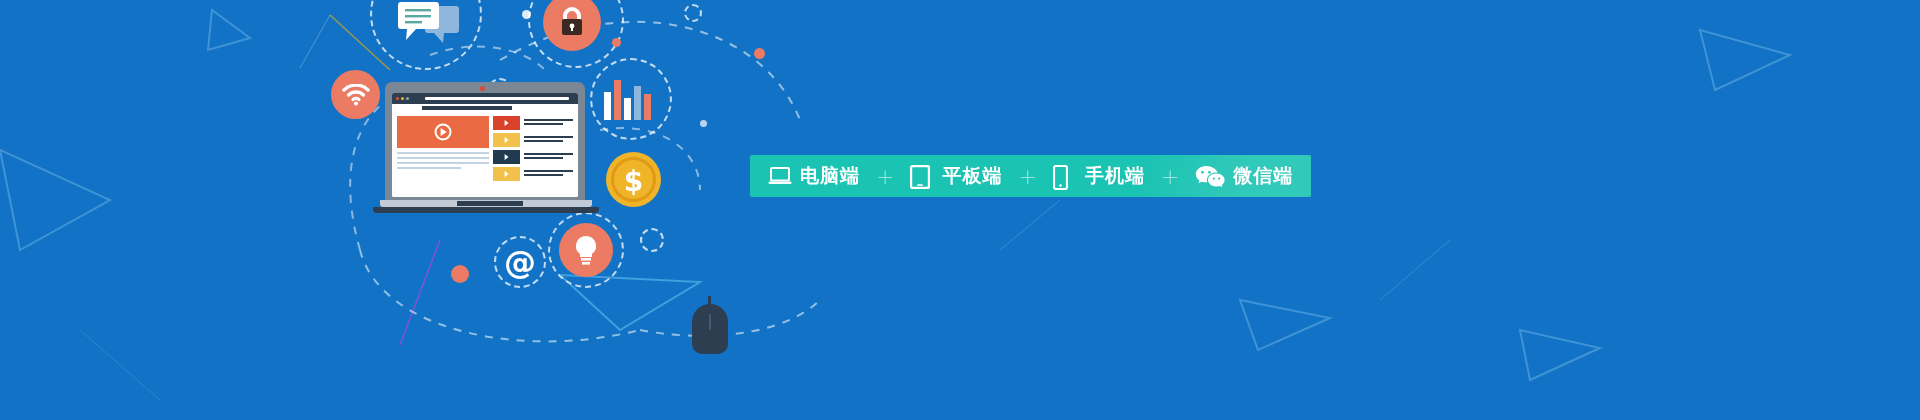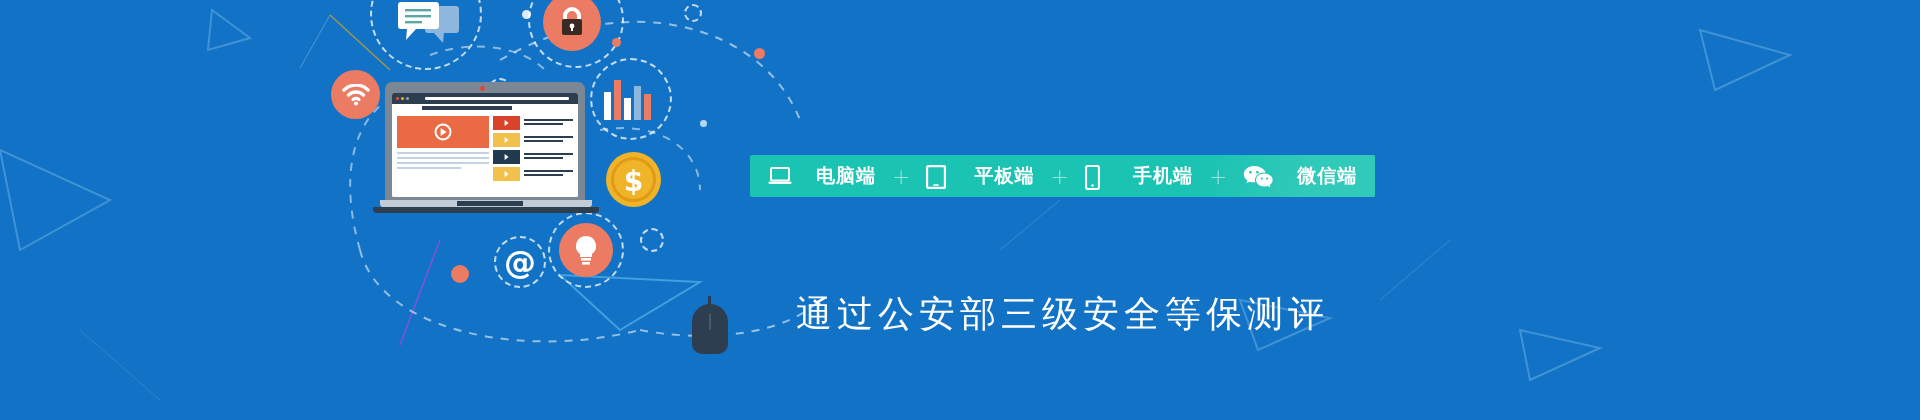--- a/index.html
+++ b/index.html
@@ -101,21 +101,21 @@
   .badge-bar {
     position:absolute; left:2px; top:155px;
     height:42px; background:#1ac3b2; border-radius:2px;
     display:flex; align-items:center; padding:0 14px;
   }
   .badge-bar .shine {
     position:absolute; right:0; top:0; width:170px; height:42px;
     background:linear-gradient(100deg, rgba(255,255,255,0) 0%, rgba(255,255,255,.10) 60%);
     pointer-events:none;
   }
-  .badge-item { display:flex; align-items:center; gap:24px; padding:0 4px; }
+  .badge-item { display:flex; align-items:center; gap:8px; padding:0 4px; }
   .badge-item .lbl { color:#fff; font-size:19px; font-weight:bold; letter-spacing:1px; white-space:nowrap; }
   .plus { color:rgba(255,255,255,.55); font-size:22px; font-weight:300; padding:0 12px; }
   .dev-icon { width:24px; height:22px; position:relative; flex:none; }
 
   .subtitle {
     position:absolute; left:48px; top:290px;
     font-size:36px; color:#ffffff; letter-spacing:5px;
     white-space:nowrap; font-weight:normal;
   }
 </style>
@@ -344,15 +344,14 @@
             <circle cx="14.4" cy="7.2" r="1.3" fill="#1ac3b2"></circle>
             <path d="M21.3,8.6 C25.9,8.6 29.6,11.5 29.6,15.1 c0,2 -1.1,3.8 -2.9,5 l0.7,2.2 -2.6,-1.3 c-1.1,0.3 -2.3,0.5 -3.5,0.5 -4.6,0 -8.3,-2.9 -8.3,-6.4 0,-3.6 3.7,-6.5 8.3,-6.5 z" fill="#ffffff"></path>
             <circle cx="18.8" cy="13.6" r="1.05" fill="#1ac3b2"></circle>
             <circle cx="24.2" cy="13.6" r="1.05" fill="#1ac3b2"></circle>
           </svg>
         </span>
         <span class="lbl">微信端</span>
       </div>
     </div>
 
-    <div class="subtitle">通过公安部三级安全等保测评</div>
   </div>
 </div>
 
 </body></html>

